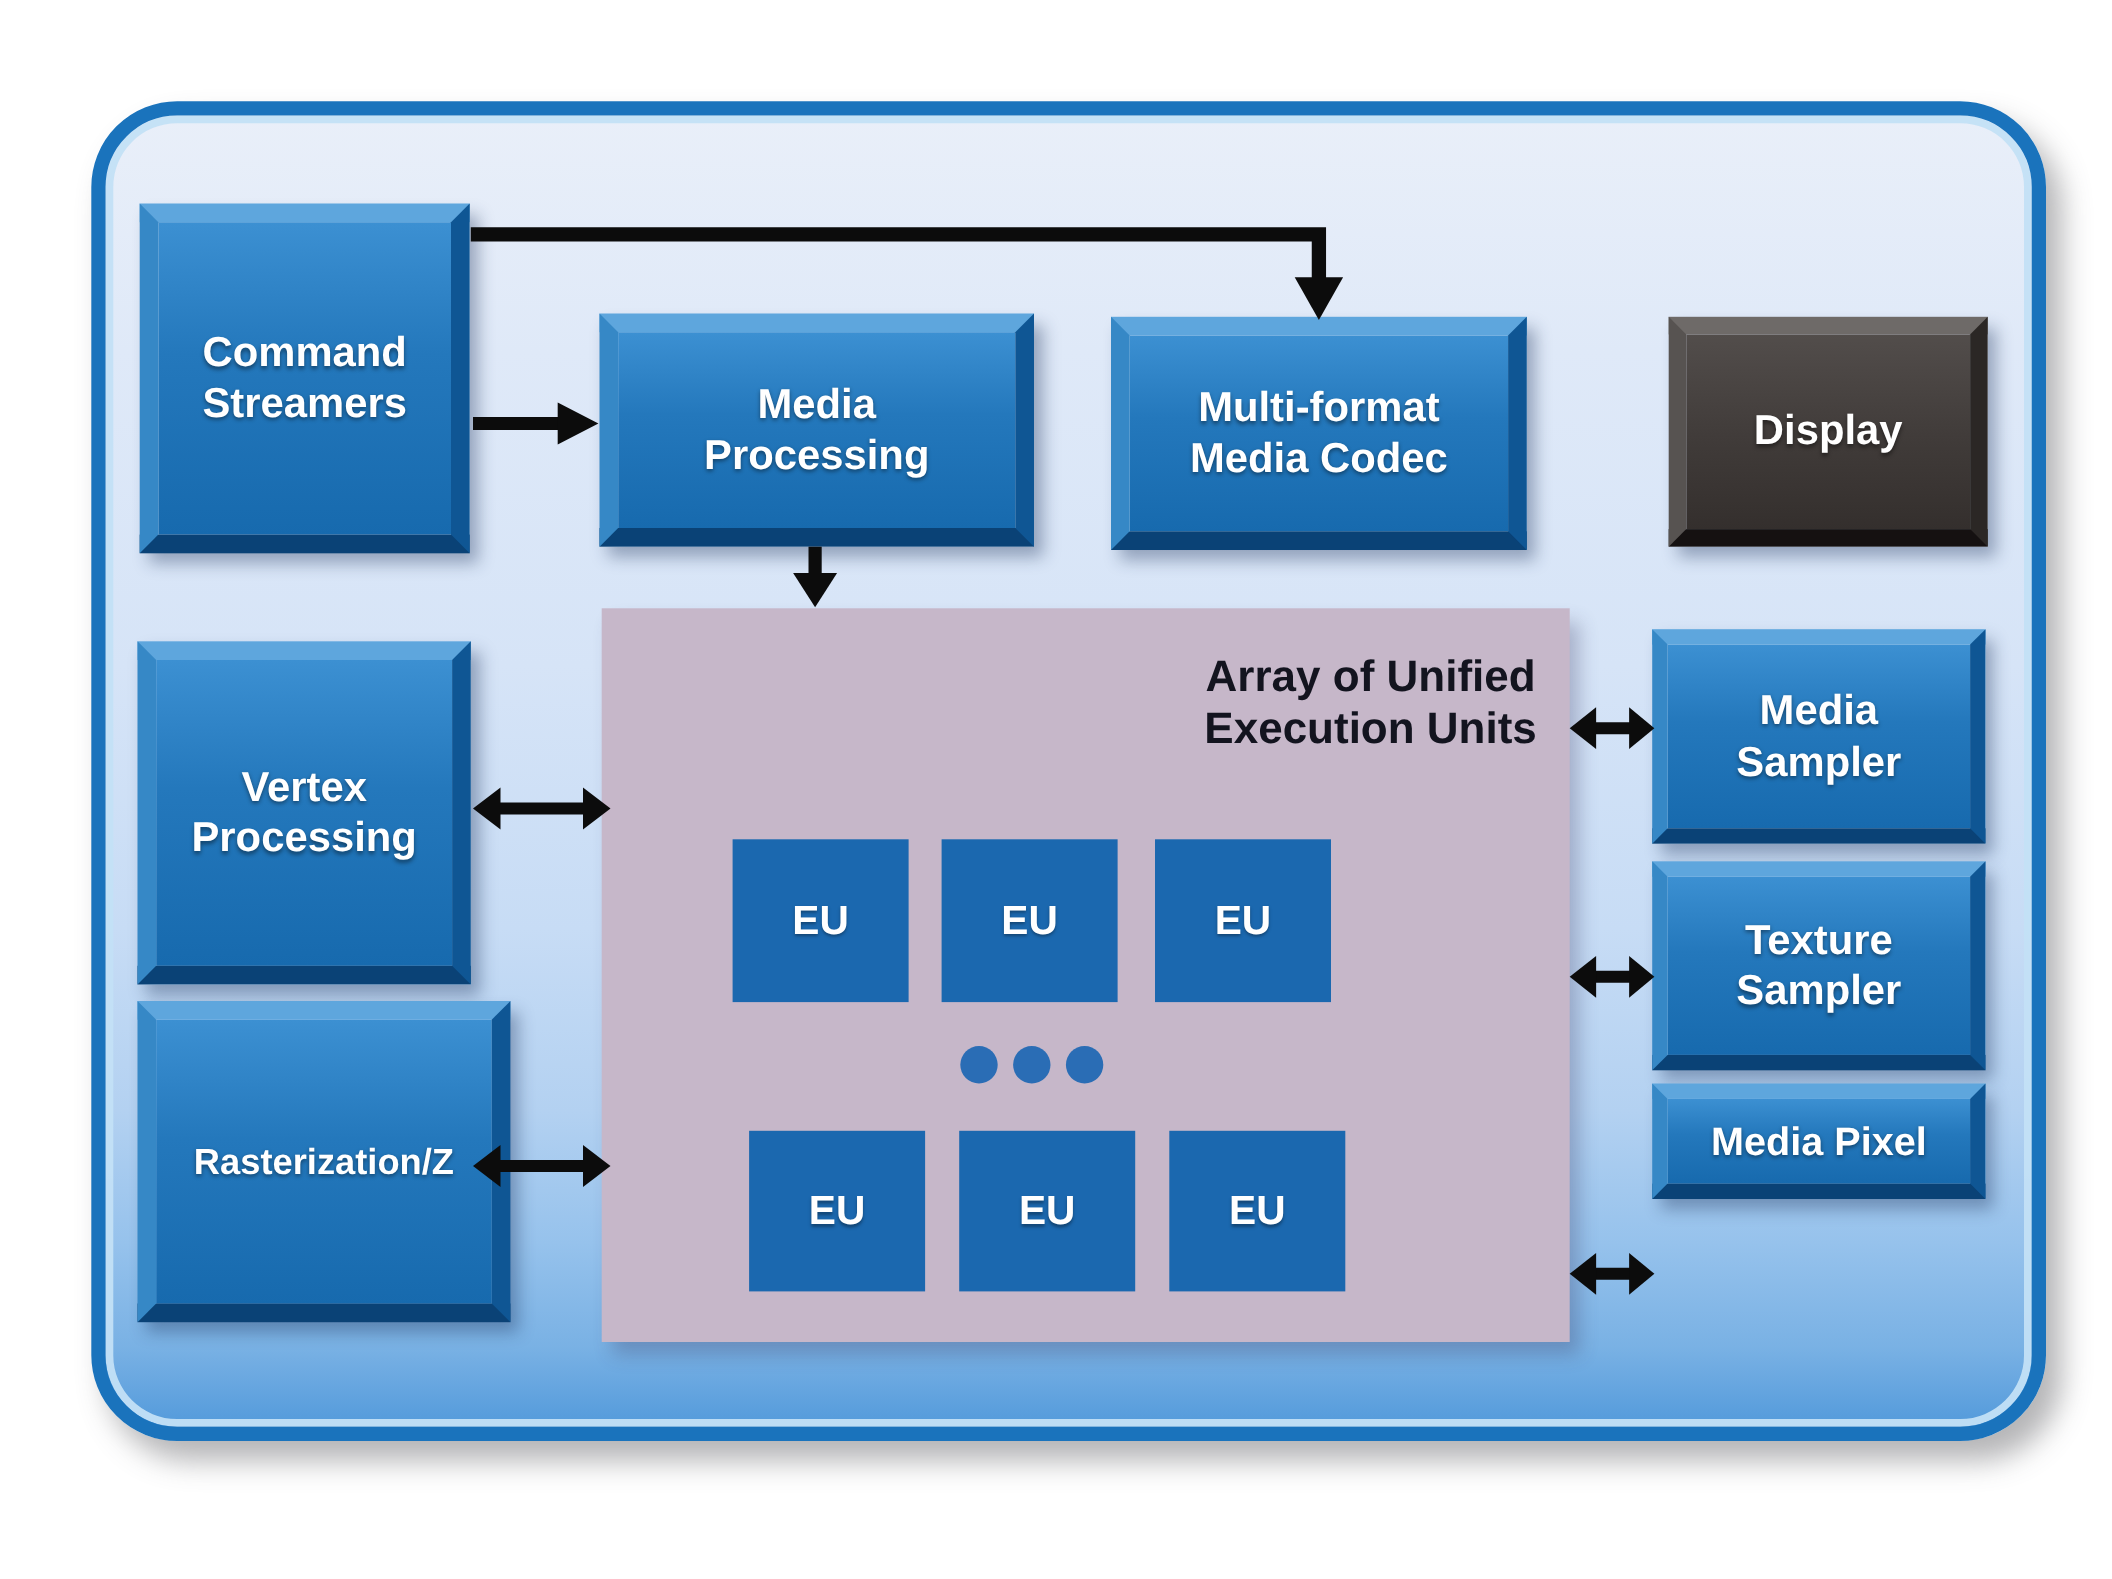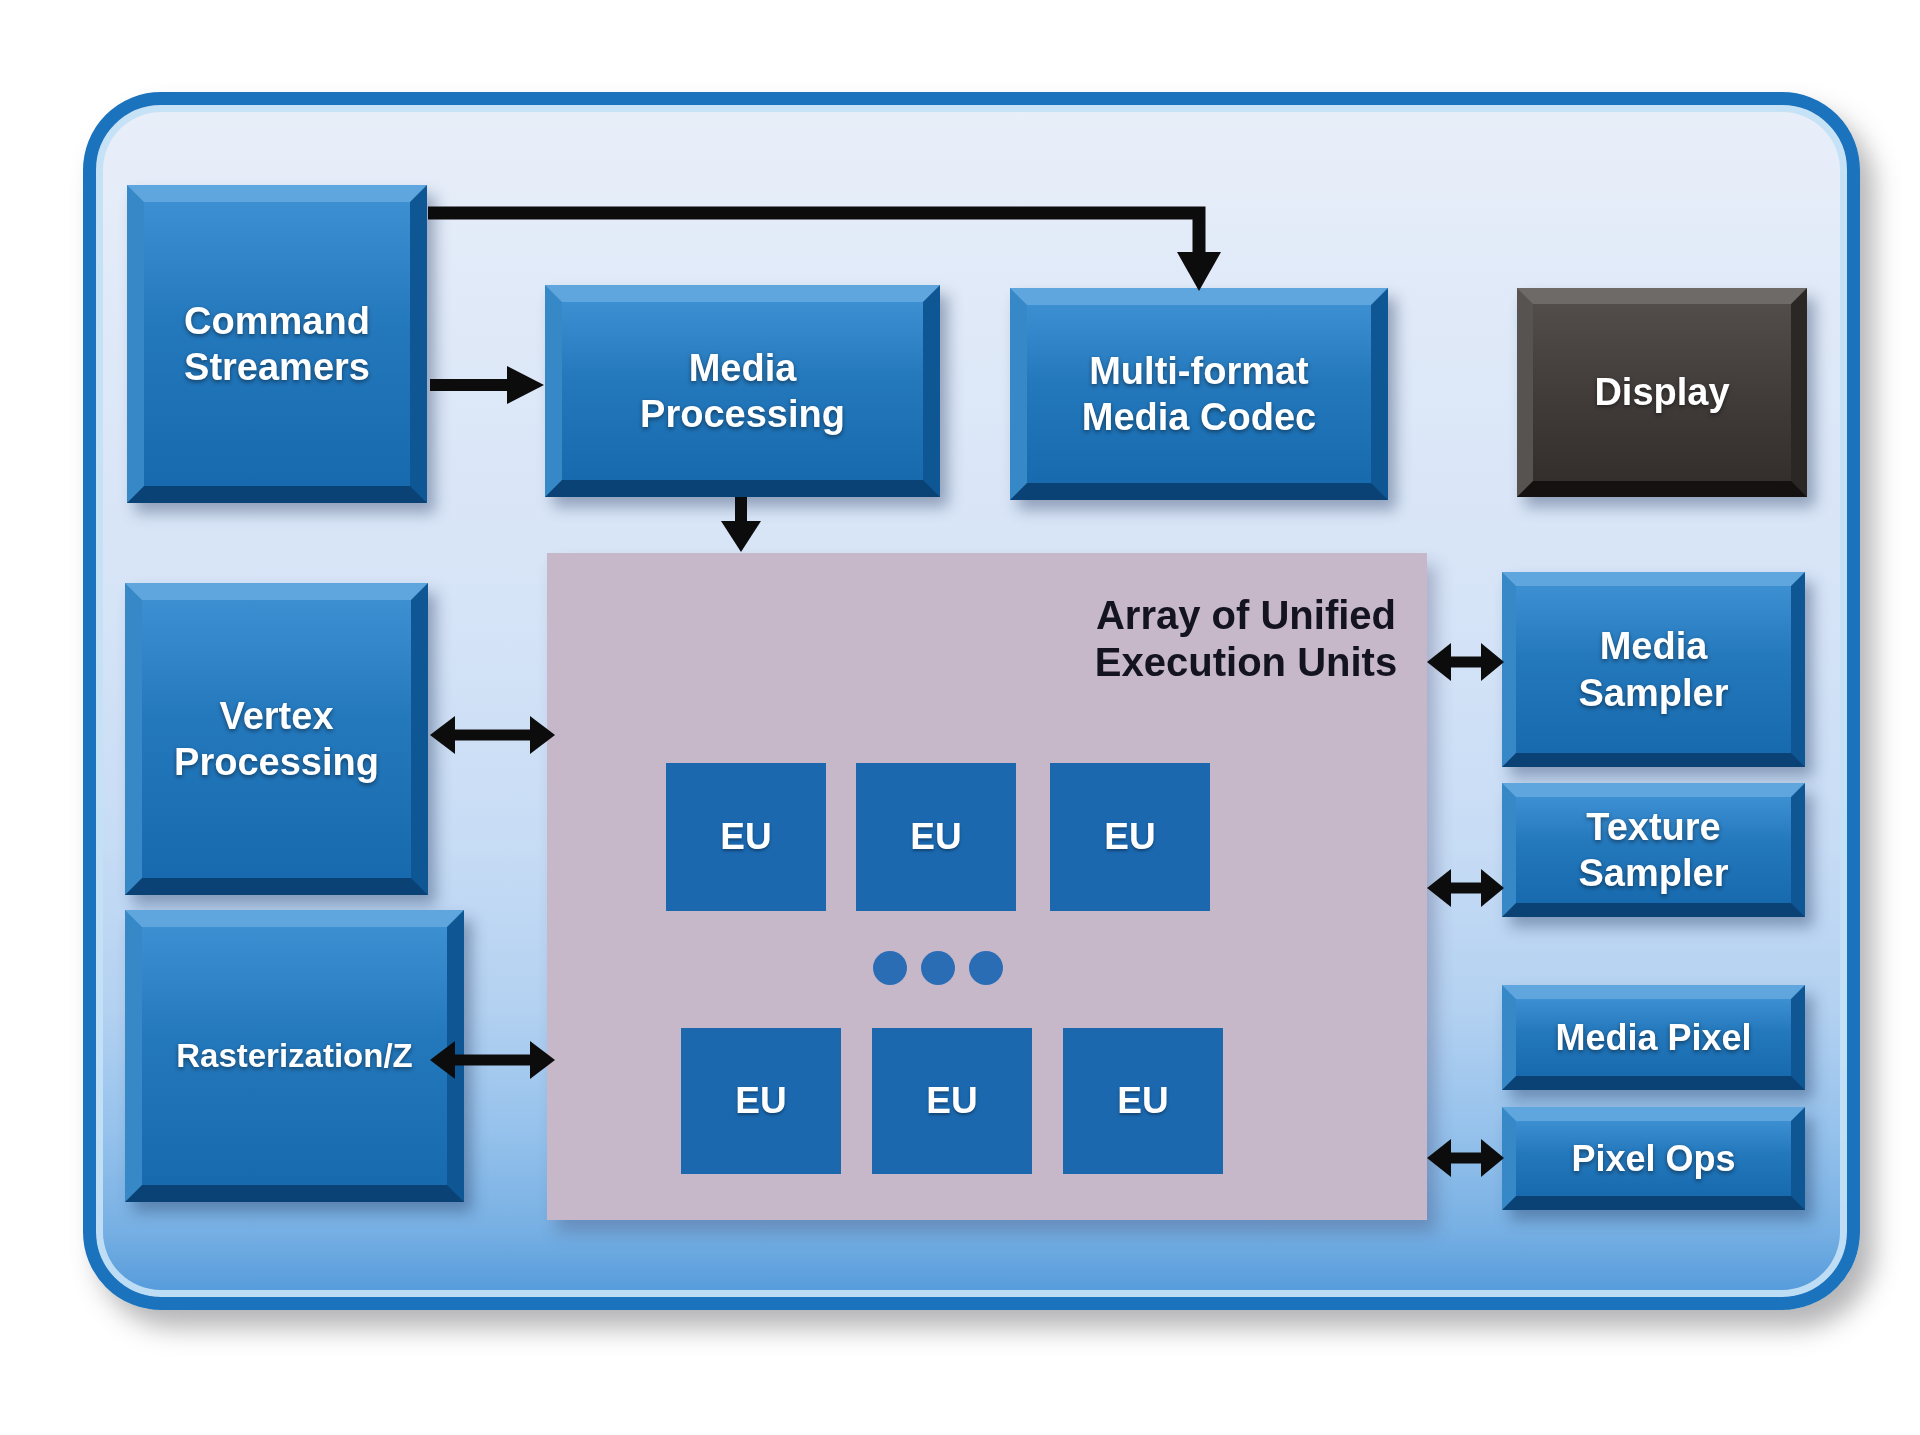--- a/index.html
+++ b/index.html
@@ -182,32 +182,29 @@
 
   <div class="bevel bevel-blue fs33" style="left:125px; top:910px; width:339px; height:292px">
     <span>Rasterization/Z</span>
   </div>
 
   <div class="bevel bevel-blue bevel-thin fs38" style="left:1502px; top:572px; width:303px; height:195px">
     <span>Media
 Sampler</span>
   </div>
 
-  <div class="bevel bevel-blue bevel-thin fs38" style="left:1502px; top:783px; width:303px; height:134px">
+  <div class="bevel bevel-blue bevel-thin fs38" style="left:1502px; top:783px; width:303px; height:190px">
     <span>Texture
 Sampler</span>
   </div>
 
   <div class="bevel bevel-blue bevel-thin fs36" style="left:1502px; top:985px; width:303px; height:105px">
     <span>Media Pixel</span>
   </div>
 
-  <div class="bevel bevel-blue bevel-thin fs36" style="left:1502px; top:1107px; width:303px; height:103px">
-    <span>Pixel Ops</span>
-  </div>
 
   <svg class="wires" width="1920" height="1435" viewBox="0 0 1920 1435">
 
     <g>
       <path d="M 428 213 H 1199 V 254" stroke-width="13"></path>
       <polygon points="1177,252 1221,252 1199,291"></polygon>
     </g>
 
     <g>
       <path d="M 430 385 H 509" stroke-width="12"></path>

